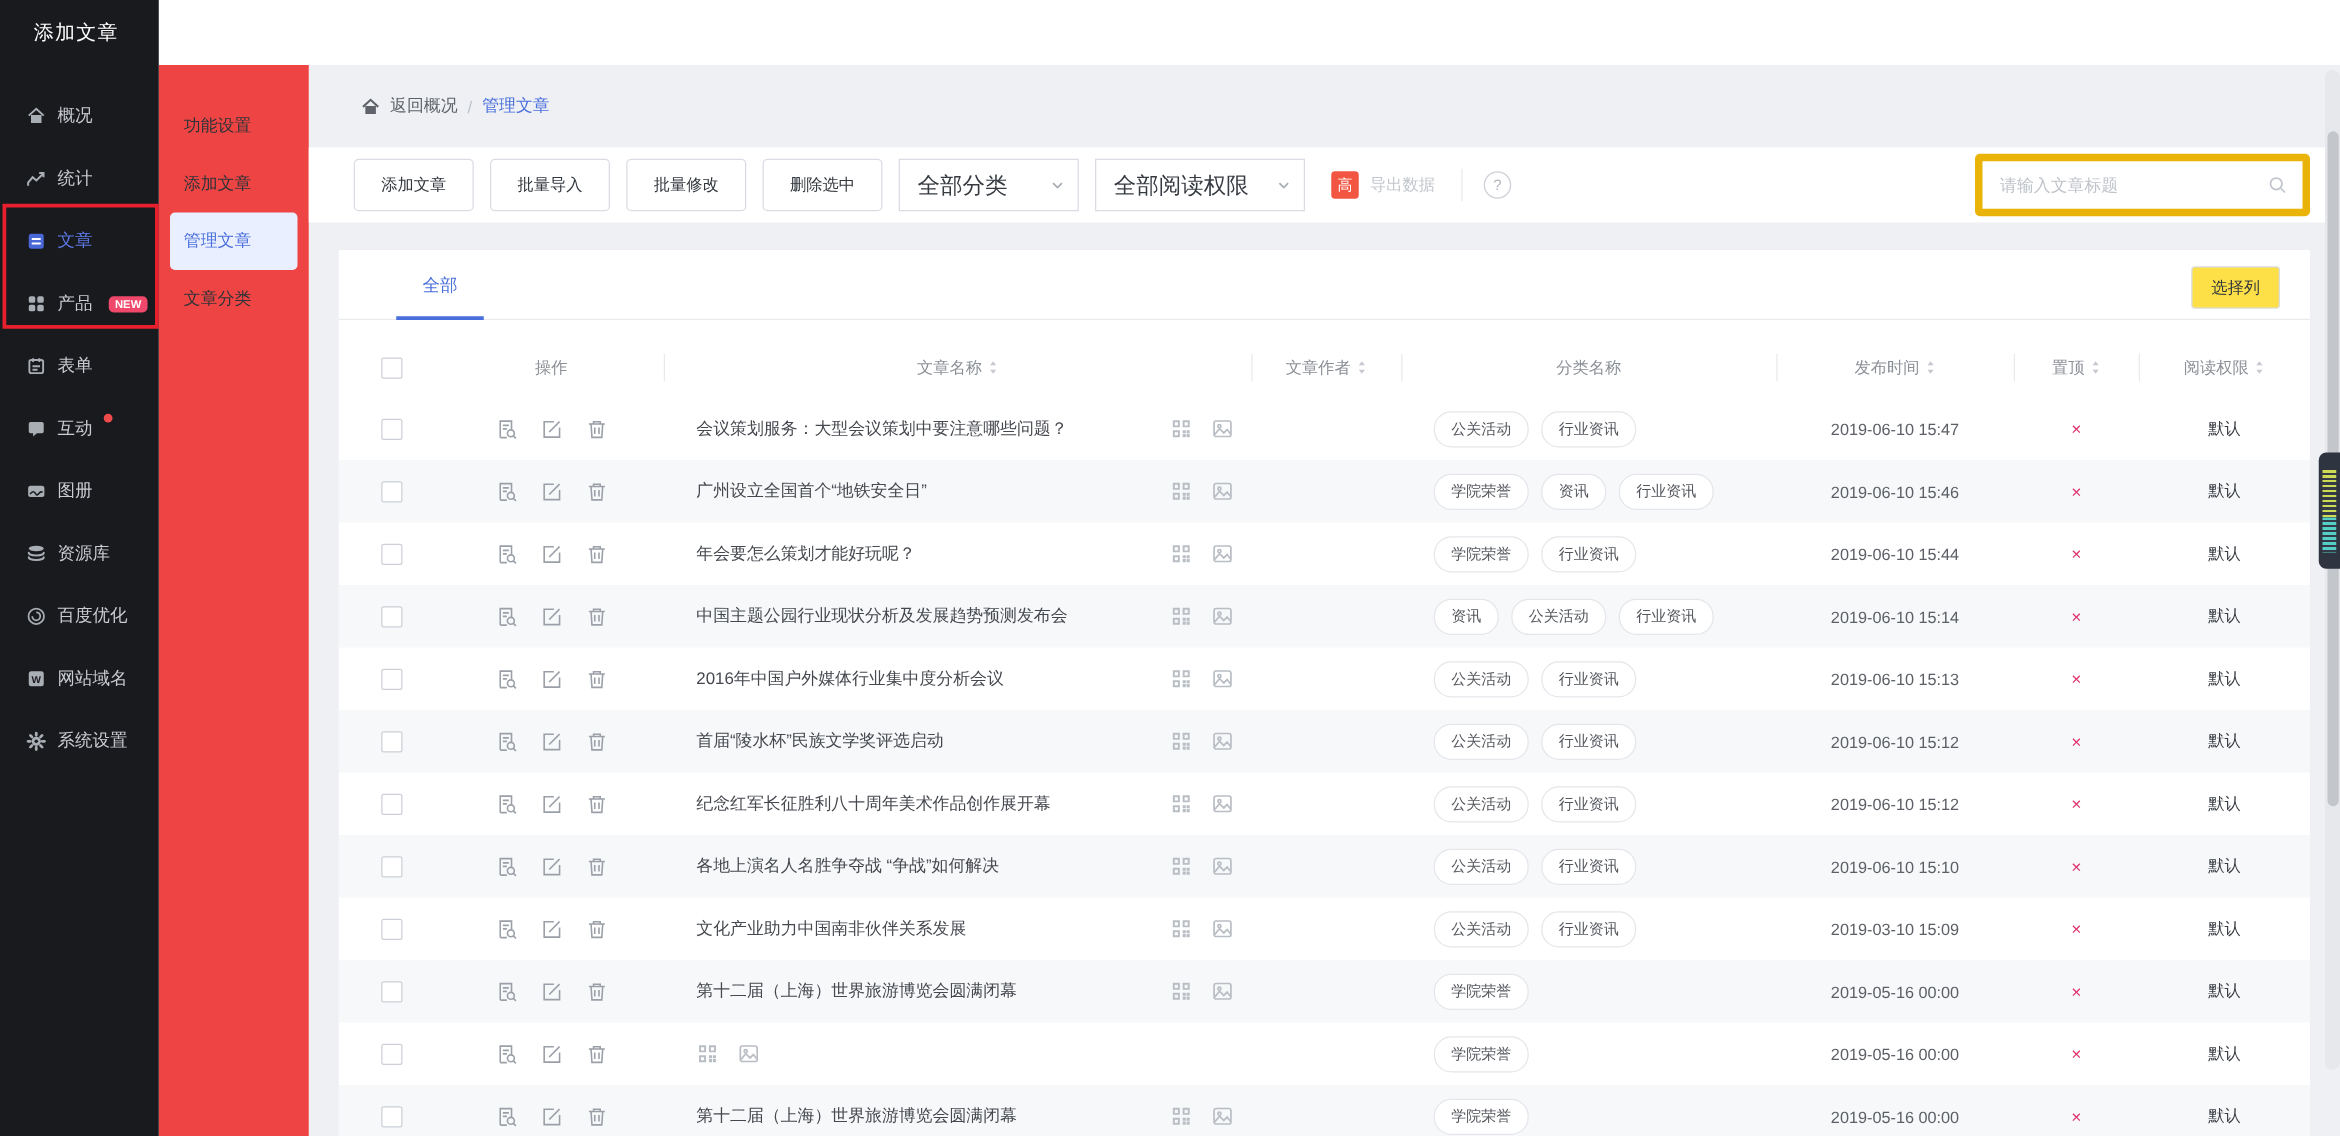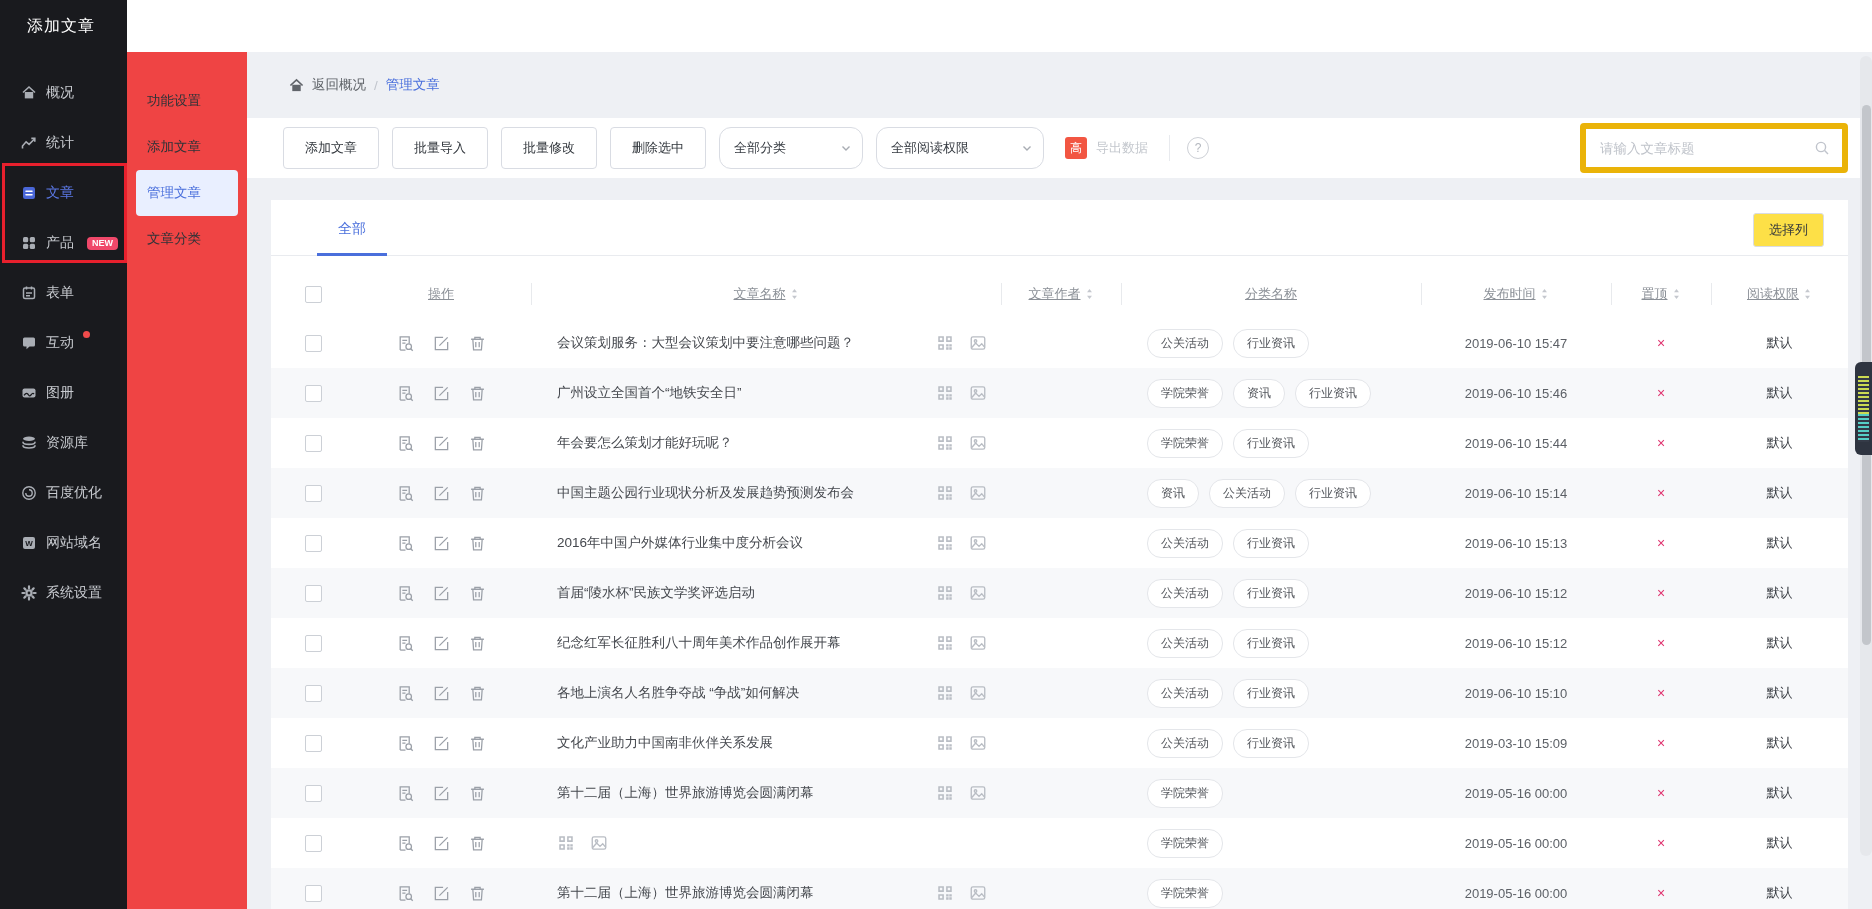--- a/index.html
+++ b/index.html
@@ -31,42 +31,42 @@
 
   
   .main{flex:1;display:flex;flex-direction:column;min-width:0;}
   .breadcrumb{height:66px;display:flex;align-items:center;padding-left:42px;gap:8px;font-size:13.5px;color:#5f6368;}
   .breadcrumb .bc-home{width:15px;height:15px;color:#60646a;display:flex;}
   .breadcrumb .sep{color:#c0c4cc;}
   .breadcrumb .current{color:#4a6fdc;}
 
   .toolbar{background:#fff;height:60px;display:flex;align-items:center;padding:0 24px 0 36px;gap:13px;flex-shrink:0;}
   .btn{height:40px;padding:0 21px;background:#fff;border:1px solid #d9dce3;border-radius:4px;font-size:13px;color:#32373d;display:flex;align-items:center;cursor:pointer;white-space:nowrap;}
-  .select{height:40px;border:1px solid #d9dce3;border-radius:12px;padding:0 10px 0 14px;display:flex;align-items:center;justify-content:space-between;font-size:13px;color:#363b42;cursor:pointer;background:#fff;}
+  .select{height:40px;border:1px solid #d9dce3;border-radius:0;padding:0 10px 0 14px;display:flex;align-items:center;justify-content:space-between;font-size:18px;color:#363b42;cursor:pointer;background:#fff;}
   .select.w1{width:118px;}.select.w2{width:142px;}
   .select .chev{width:12px;height:12px;color:#a8acb3;display:flex;}
   .export-group{display:flex;align-items:center;margin-left:8px;gap:9px;cursor:pointer;}
   .hi-badge{width:22px;height:22px;background:#f25642;color:#fff;border-radius:3px;font-size:12px;display:flex;align-items:center;justify-content:center;}
   .export-label{color:#c3c7cd;font-size:13px;}
   .tb-divider{width:1px;height:26px;background:#e8eaee;margin:0 4px 0 8px;}
   .help-circle{width:20px;height:20px;border-radius:50%;border:1px solid #cdd0d6;color:#b4b8bf;font-size:12px;display:flex;align-items:center;justify-content:center;cursor:pointer;}
   .search-box{margin-left:auto;width:232px;height:38px;border:6px solid #eab308;border-radius:4px;background:#fff;display:flex;align-items:center;padding:0 12px;}
   .search-box input{border:none;outline:none;flex:1;font-size:13.5px;color:#45484e;font-family:inherit;background:transparent;}
   .search-box input::placeholder{color:#bfc3ca;}
   .search-box .s-ico{width:16px;height:16px;color:#c0c4cc;display:flex;}
 
   
   .card{background:#fff;margin:22px 24px 0 24px;flex:1;min-height:0;overflow:hidden;display:flex;flex-direction:column;}
   .tabbar{position:relative;height:55px;border-bottom:1px solid #e9ebef;padding-left:46px;display:flex;align-items:flex-end;flex-shrink:0;}
   .tab{color:#4a6fdc;font-size:14px;padding:0 21px 15px;border-bottom:3px solid #4a6fdc;margin-bottom:-1px;cursor:pointer;}
   .col-btn{position:absolute;right:24px;top:13px;height:32px;padding:0 15px;border:1px solid #d9dce3;border-radius:3px;background:#fde047;font-size:13px;color:#33373c;display:flex;align-items:center;cursor:pointer;}
 
   .grid{display:grid;grid-template-columns:60px 180px 470px 120px 300px 190px 100px 1fr;padding-left:20px;align-items:center;}
   .thead{height:48px;margin-top:14px;color:#8b9097;font-size:13px;flex-shrink:0;}
-  .th{display:flex;justify-content:center;align-items:center;gap:4px;position:relative;height:100%;text-decoration:underline;}
+  .th{display:flex;justify-content:center;align-items:center;gap:4px;position:relative;height:100%;}
   .th.with-sep::before{content:"";position:absolute;left:0;top:50%;transform:translateY(-50%);width:1px;height:22px;background:#e8eaed;}
   .sort{width:9px;height:14px;color:#c5c8ce;display:flex;}
   .c-check{display:flex;padding-left:14px;}
   .checkbox{width:15px;height:15px;border:1px solid #ccd0d6;border-radius:2px;background:#fff;cursor:pointer;}
 
   .row{height:50px;font-size:13px;}
   .row.alt{background:#f7f8fa;}
   .c-ops{display:flex;justify-content:center;gap:19px;color:#9ba0a8;}
   .c-ops span{width:17px;height:17px;display:flex;cursor:pointer;}
   .c-name{display:flex;align-items:center;padding:0 14px 0 26px;color:#45484e;min-width:0;}

